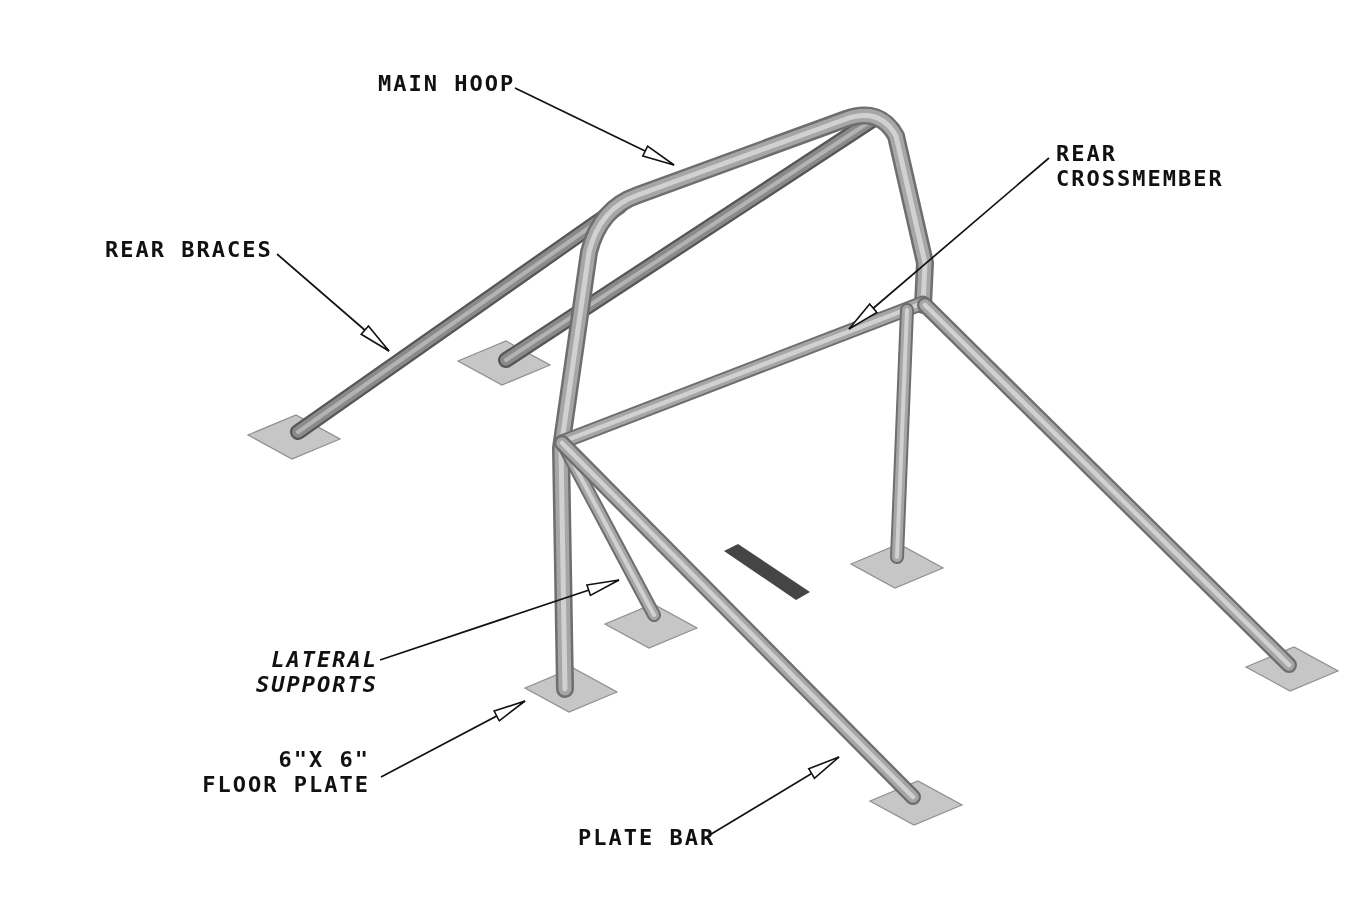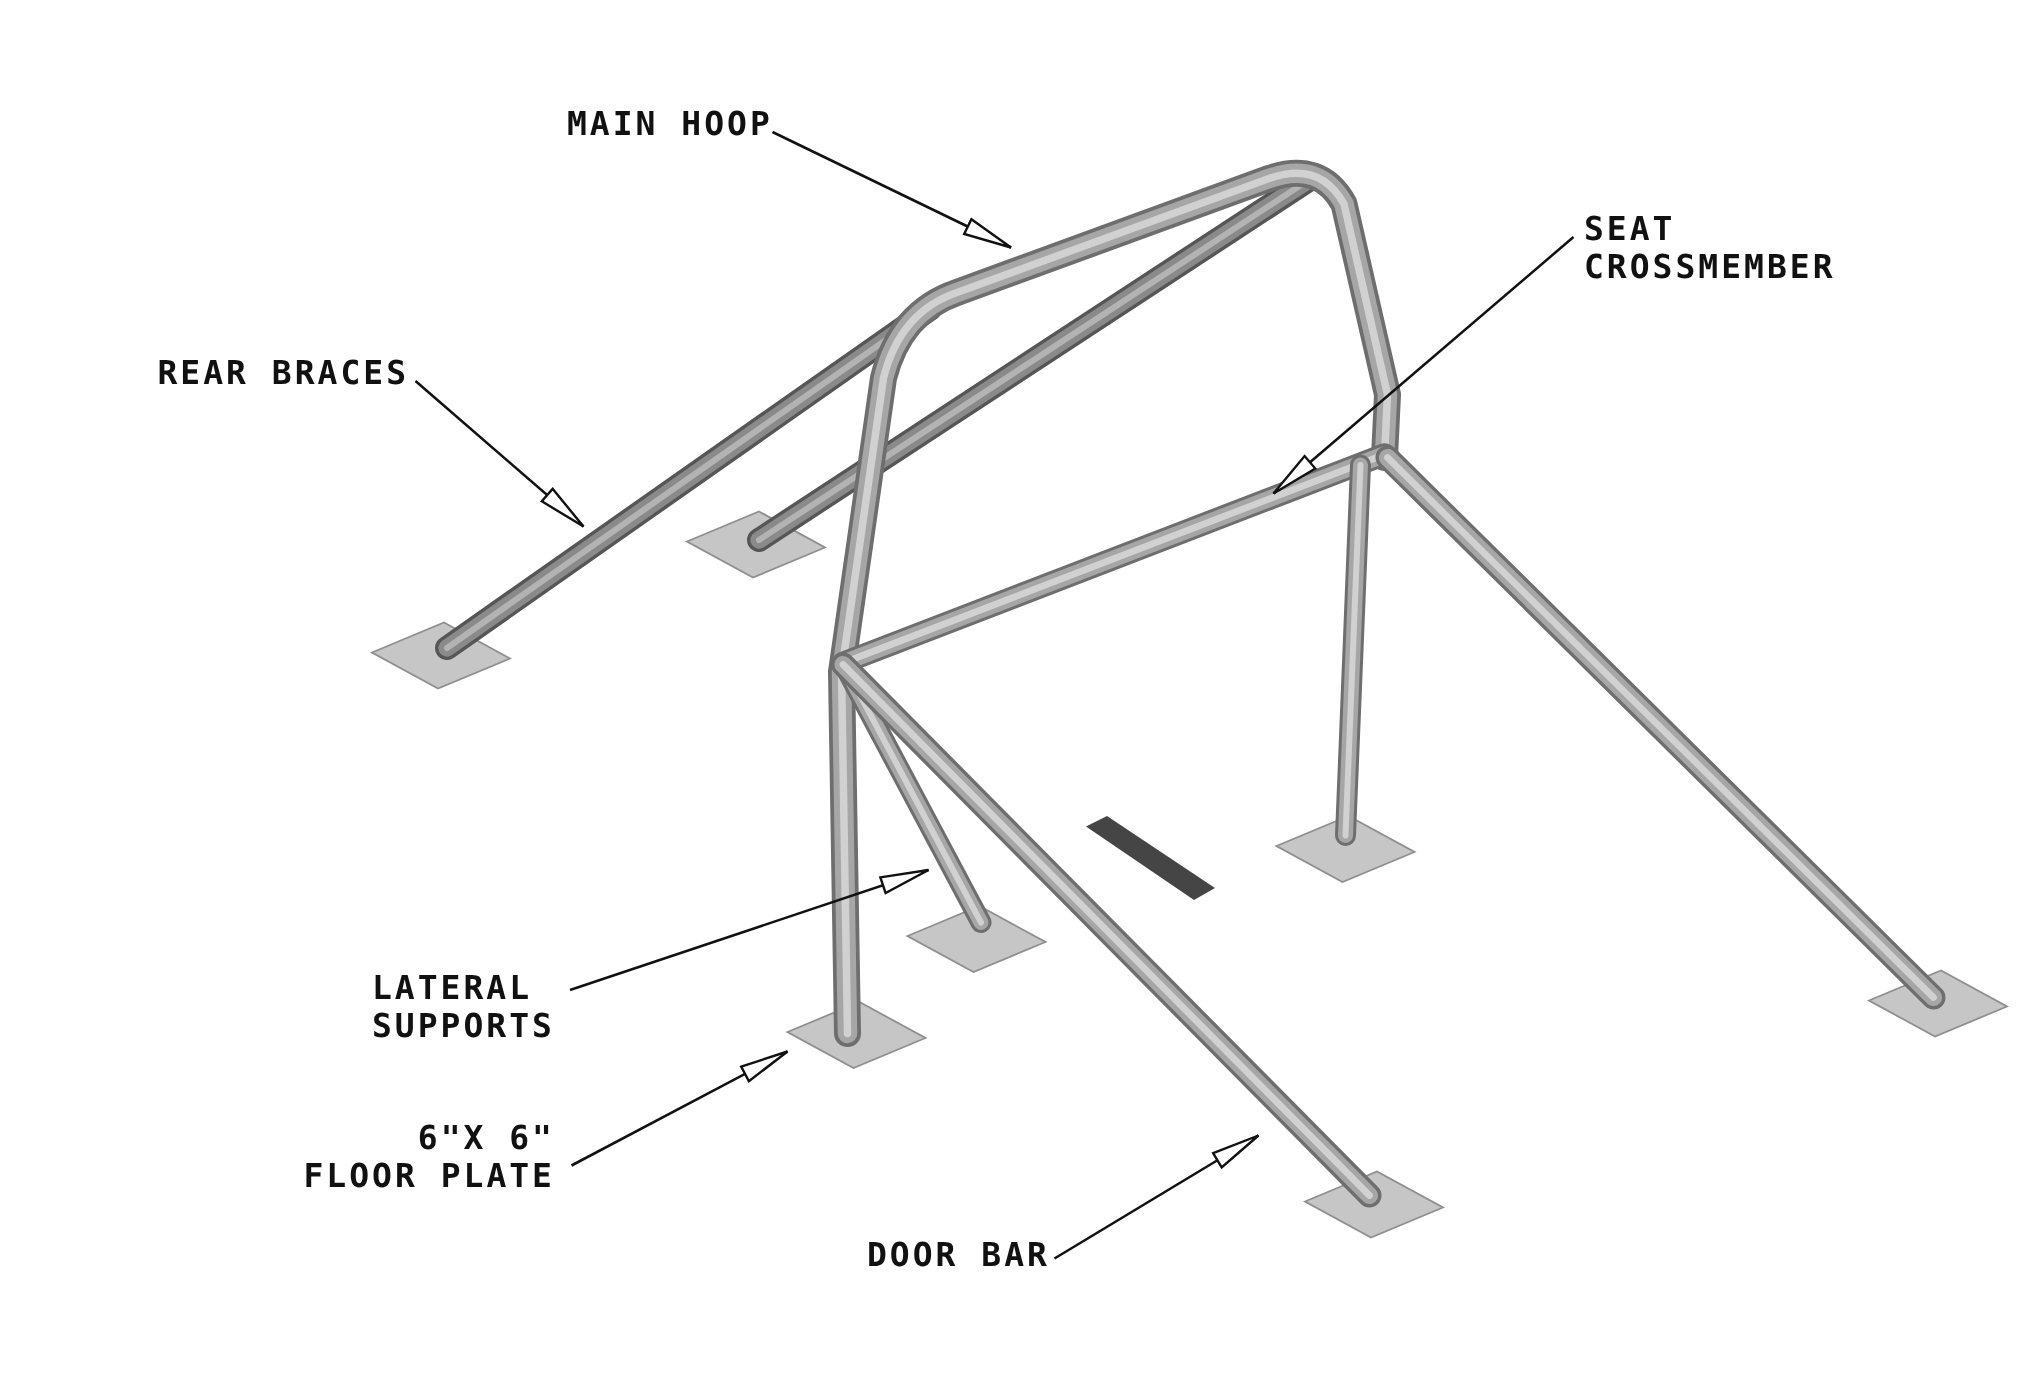--- a/index.html
+++ b/index.html
@@ -24,21 +24,21 @@
     font-family: "DejaVu Sans Mono", "Liberation Mono", monospace;
     font-weight: 700;
     font-size: 22px;
     letter-spacing: 2px;
     line-height: 1.12;
     color: #111111;
     white-space: pre-line;
     user-select: none;
   }
   .align-right  { text-align: right; }
-  .align-center { text-align: left; }
+  .align-center { text-align: right; font-style: italic; }
 
   
   .to, .tm, .th, .bo, .bm, .bh {
     fill: none;
     stroke-linecap: round;
     stroke-linejoin: round;
   }
   .to { stroke: #6e6e6e; }
   .tm { stroke: #a6a6a6; }
   .th { stroke: #d1d1d1; }
@@ -143,26 +143,26 @@
       <path class="leader" d="M 1001 158 L 801 329" marker-end="url(#arrow)"></path>
       <path class="leader" d="M 229 254 L 341 351" marker-end="url(#arrow)"></path>
       <path class="leader" d="M 332 660 L 571 580" marker-end="url(#arrow)"></path>
       <path class="leader" d="M 333 777 L 477 701" marker-end="url(#arrow)"></path>
       <path class="leader" d="M 655 839 L 791 757" marker-end="url(#arrow)"></path>
     </g>
   </svg>
 
   <div class="label" style="left:330px; top:72px;">MAIN HOOP</div>
 
-  <div class="label" style="left:1008px; top:142px;">SEAT
+  <div class="label" style="left:1008px; top:142px;">REAR
 CROSSMEMBER</div>
 
   <div class="label" style="left:57px; top:238px;text-align:center;">REAR BRACES</div>
 
   <div class="label align-center" style="left:200px; top:648px; width:130px;">LATERAL
 SUPPORTS</div>
 
   <div class="label align-right" style="left:140px; top:748px; width:182px;">6"X 6"
 FLOOR PLATE</div>
 
-  <div class="label" style="left:530px; top:826px;">DOOR BAR</div>
+  <div class="label" style="left:530px; top:826px;">PLATE BAR</div>
 
 </div>
 
 </body></html>

